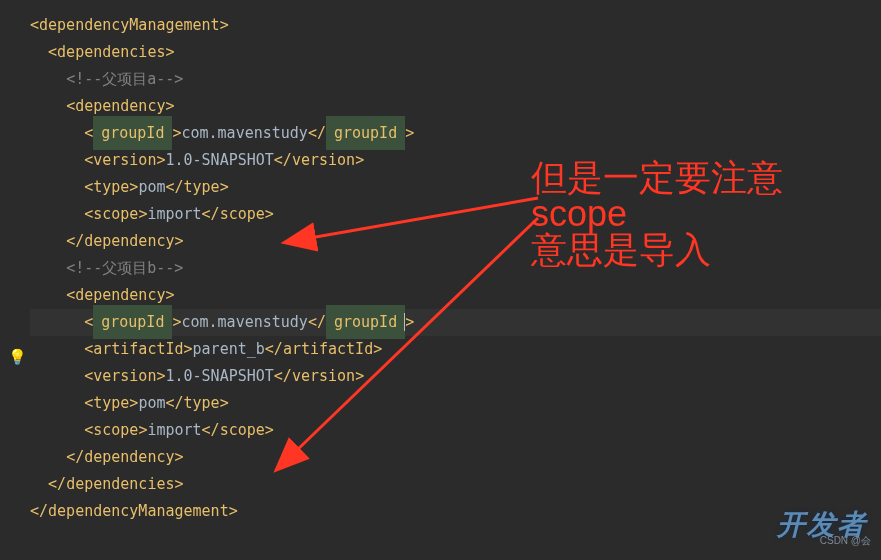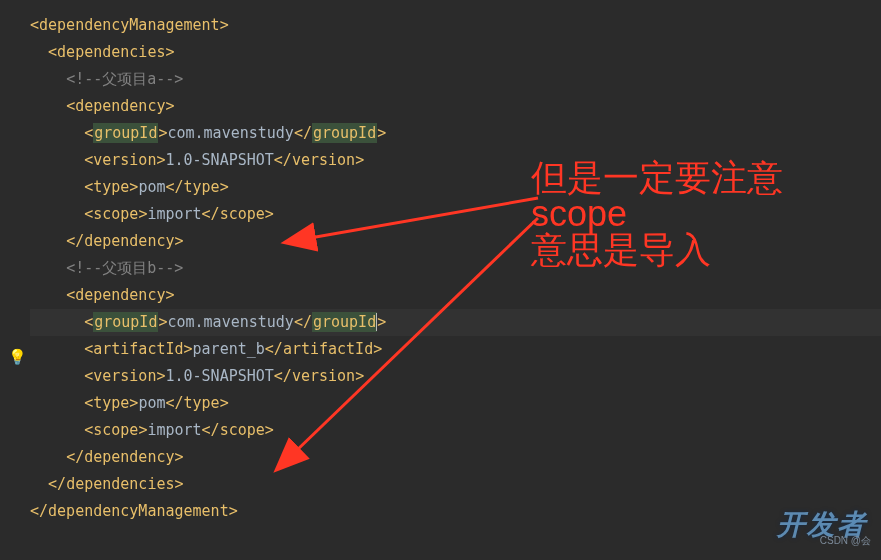--- a/index.html
+++ b/index.html
@@ -19,21 +19,21 @@
     padding: 12px 0 12px 30px;
     position: relative;
   }
   .line {
     white-space: pre;
     position: relative;
   }
   .tag { color: #e8bf6a; }
   .text { color: #a9b7c6; margin-top: 40px; }
   .comment { color: #808080; }
-  .highlight { background: #3b513b; padding: 1px; }
+  .highlight { background: #3b513b; padding: 8px; }
   .highlight-row { background: #323232; display:inline-block; width:calc(100% - 0px);}
   .caret { border-left: 1px solid #bbb; margin-left:-1px;}
   .gutter-bulb {
     position: absolute;
     left: 8px;
     top: 344px;
     color: #d9a33c;
     font-size: 15px;
   }
   .annotation {

